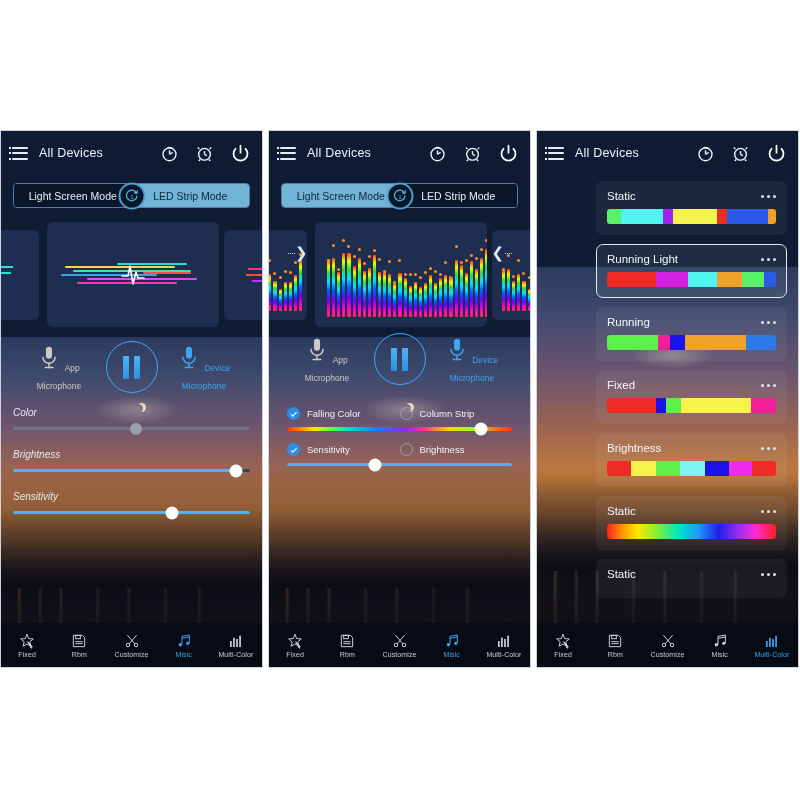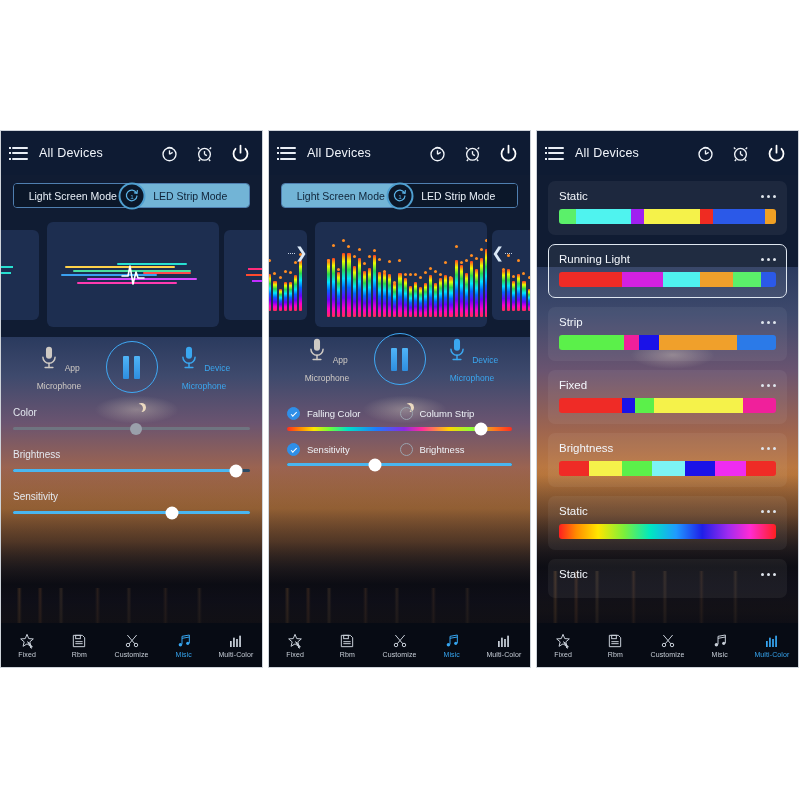--- a/index.html
+++ b/index.html
@@ -138,21 +138,21 @@
   .playbtn {
     width:52px; height:52px; border-radius:50%;
     border:1.5px solid #3fa9f5;
     display:flex; align-items:center; justify-content:center; gap:5px;
     margin-top:-4px;
   }
   .playbtn i { width:6px; height:23px; border-radius:1px;
                background:linear-gradient(to bottom,#4fb4f7,#2e8ee0); }
   
   .sliders { position:relative; z-index:5; padding: 14px 12px 0; }
-  .sl-lbl { font-size:10px; color:#e4e9f0; margin-bottom:9px; }
+  .sl-lbl { font-size:10px; color:#e4e9f0; margin-bottom:9px;font-style:italic; }
   .track { position:relative; height:3px; border-radius:2px; margin-bottom:19px; }
   .track.grey { background:#6f7480; }
   .track.blue { background:#2c4a63; }
   .fill { position:absolute; left:0; top:0; height:100%; border-radius:2px; background:#49b6f0; }
   .knob { position:absolute; top:50%; transform:translate(-50%,-50%);
           width:13px; height:13px; border-radius:50%; background:#fff; }
   .knob.dim { background:#9aa0ab; width:12px; height:12px; }
   
   .radios { position:relative; z-index:5; padding: 8px 18px 0; }
   .rrow { display:flex; align-items:center; margin-bottom:7px; }
@@ -160,21 +160,21 @@
   .rbox { width:13px; height:13px; border-radius:50%; flex:0 0 auto;
           border:1.5px solid #9aa3ae; position:relative; }
   .rbox.on { border-color:#2f8fe8; background:#2f8fe8; }
   .rbox.on::after { content:""; position:absolute; left:3px; top:4.3px;
         width:5px; height:2.4px; border-left:1.4px solid #fff; border-bottom:1.4px solid #fff;
         transform:rotate(-45deg); }
   .rlabel { font-size:9.5px; color:#eef2f7; }
   .rainbow-track { height:4px; border-radius:2px; margin:3px 0 12px;
     background:linear-gradient(90deg,#ff2d1f 0%,#ff8c00 6%,#ffe600 12%,#6eff3a 19%,#00e0c8 27%,#1f7aff 40%,#8a2be2 52%,#ff2d9b 60%,#ffd400 72%,#8cff3a 82%,#ff7a1f 92%,#ff2d1f 100%); }
   
-  .fxlist { position:relative; z-index:5; padding: 6px 11px 0; }
+  .fxlist { position:relative; z-index:5; padding: 6px 11px 0; margin-left: 48px; }
   .fxcard {
     background: rgba(255,255,255,.055);
     border-radius:7px; padding:8px 10px 10px; margin-bottom:9px;
     border:1px solid transparent;
   }
   .fxcard.sel { border-color:#dfe7f0; background: rgba(255,255,255,.07); }
   .fxhead { display:flex; align-items:center; justify-content:space-between; margin-bottom:7px; }
   .fxname { font-size:11.5px; color:#f2f6fb; }
   .dots { display:flex; gap:3px; }
   .dots i { width:3px; height:3px; border-radius:50%; background:#dfe5ec; }
@@ -716,21 +716,21 @@
             <span style="background: rgb(239, 43, 38); width: 29%;"></span>
             <span style="background: rgb(211, 33, 224); width: 19%;"></span>
             <span style="background: rgb(79, 243, 239); width: 17%;"></span>
             <span style="background: rgb(240, 160, 43); width: 15%;"></span>
             <span style="background: rgb(91, 240, 106); width: 13%;"></span>
             <span style="background: rgb(43, 89, 232); width: 7%;"></span>
           </div>
         </div>
         <div class="fxcard">
           <div class="fxhead">
-            <div class="fxname">Strip</div>
+            <div class="fxname">Running</div>
             <div class="dots">
               <i></i>
               <i></i>
               <i></i>
             </div>
           </div>
           <div class="fxbar">
             <span style="background: rgb(91, 240, 74); width: 30%;"></span>
             <span style="background: rgb(240, 32, 155); width: 7%;"></span>
             <span style="background: rgb(26, 18, 232); width: 9%;"></span>

